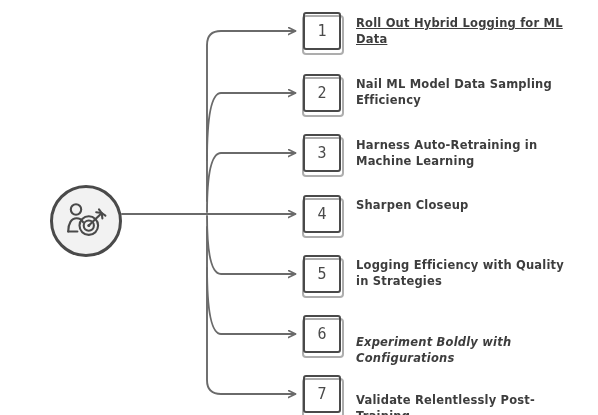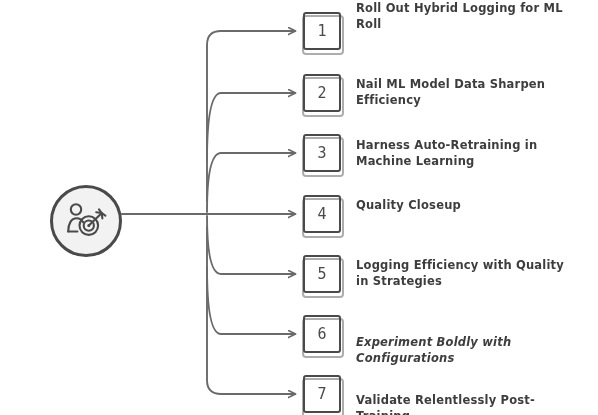--- a/index.html
+++ b/index.html
@@ -152,34 +152,34 @@
   <div class="numbox" style="left:303px; top:255px;">
       <span>5</span>
     </div>
   <div class="numbox" style="left:303px; top:315px;">
       <span>6</span>
     </div>
   <div class="numbox" style="left:303px; top:375px;">
       <span>7</span>
     </div>
 
-  <div class="label" style="top:0;">
+  <div class="label" style="top:15px;text-decoration:underline;">
     <div>Roll Out Hybrid Logging for ML</div>
-    <div>Roll</div>
+    <div>Data</div>
   </div>
   <div class="label" style="top:76px;">
-    <div>Nail ML Model Data Sharpen</div>
+    <div>Nail ML Model Data Sampling</div>
     <div>Efficiency</div>
   </div>
   <div class="label" style="top:137px;">
     <div>Harness Auto-Retraining in</div>
     <div>Machine Learning</div>
   </div>
   <div class="label" style="top:197px;">
-    <div>Quality Closeup</div>
+    <div>Sharpen Closeup</div>
   </div>
   <div class="label" style="top:257px;">
     <div>Logging Efficiency with Quality</div>
     <div>in Strategies</div>
   </div>
   <div class="label" style="top:334px;font-style:italic;">
     <div>Experiment Boldly with</div>
     <div>Configurations</div>
   </div>
   <div class="label" style="top:392px;">

